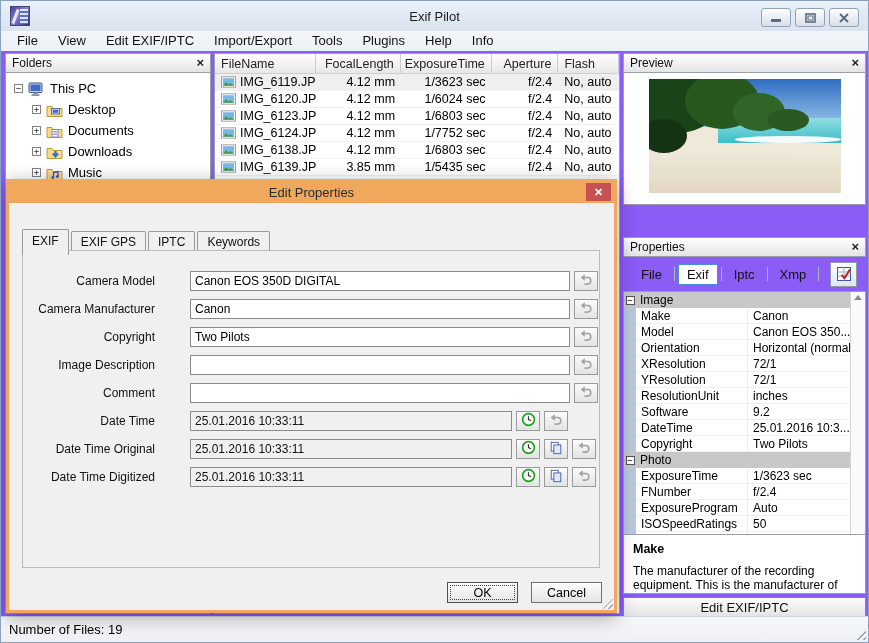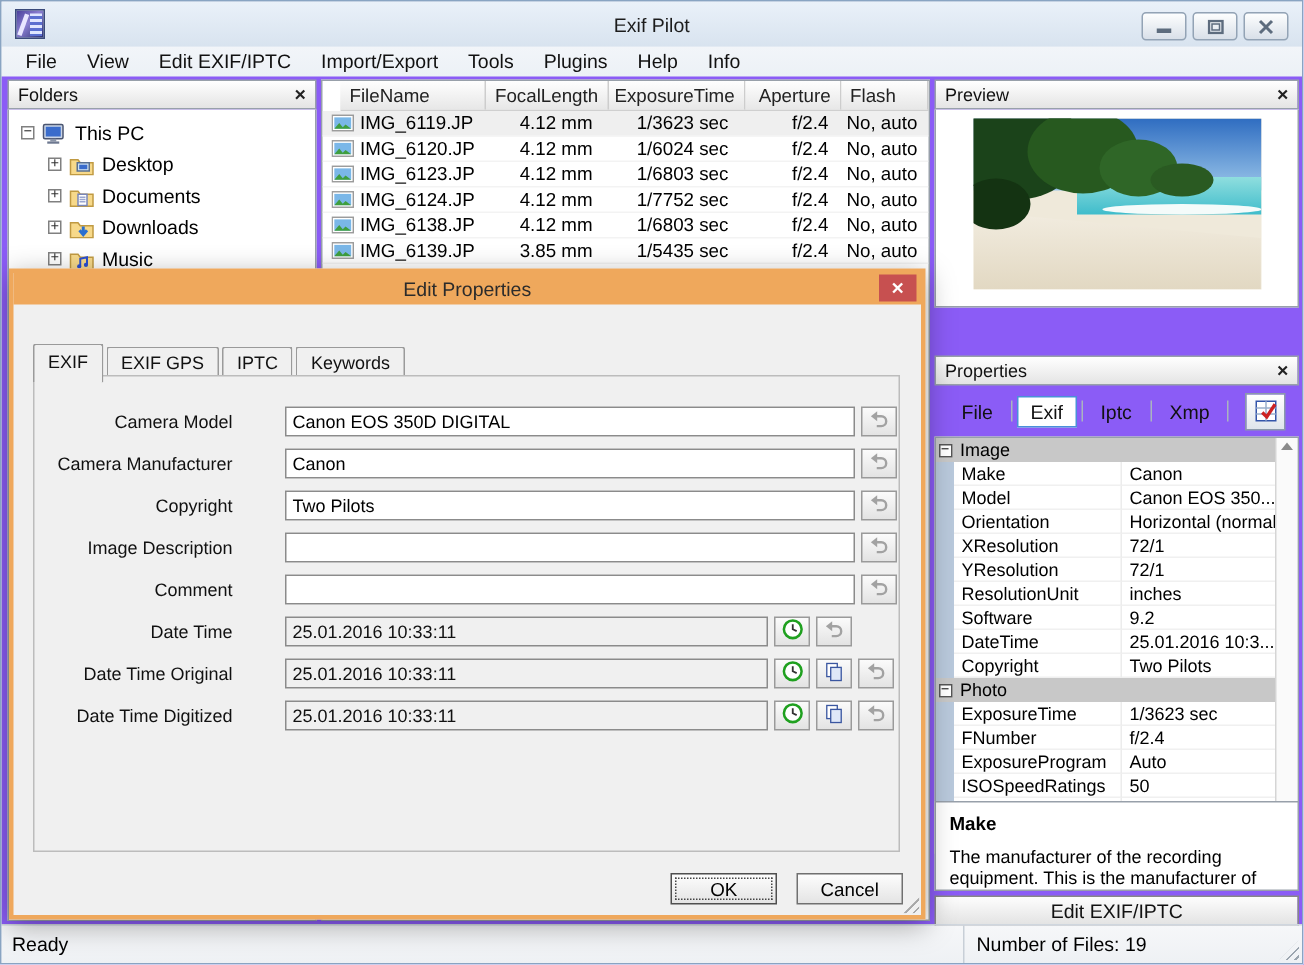--- a/index.html
+++ b/index.html
@@ -46,21 +46,21 @@
   .tree-row.lvl0 { padding-left:8px; }
   .tree-row.lvl1 { padding-left:26px; }
   .expander { width:9px; height:9px; border:1px solid #808080; background:#fff;
     font:9px/7px "DejaVu Sans Mono", monospace; text-align:center; color:#333; flex:none; }
   .tree-ico { flex:none; display:flex; }
 
   
   .filelist { position:absolute; left:213px; top:2px; width:406px; height:561px;
     background:#fff; border:1px solid #98a0aa; overflow:hidden; }
   .fl-header { display:flex; height:20px; font-size:12.5px; color:#222;
-    background:linear-gradient(#fefefe,#e7e7e7); border-bottom:1px solid #cfcfcf;margin-left:12px; }
+    background:linear-gradient(#fefefe,#e7e7e7); border-bottom:1px solid #cfcfcf; }
   .fl-hcell { display:flex; align-items:center; padding:0 6px;
     border-right:1px solid #cdcdcd; background:linear-gradient(#fefefe,#e7e7e7); }
   .fl-row { display:flex; height:17px; align-items:center; font-size:12.5px;
     border-bottom:1px solid #f3f3f3; }
   .fl-row.selected { background:#efefef; }
   .fl-cell { padding:0 6px; display:flex; align-items:center; gap:4px; overflow:hidden; white-space:nowrap; }
   .c0 { width:102px; } .c1 { width:85px; } .c2 { width:91px; } .c3 { width:67px; } .c4 { width:61px; }
   .al-r { justify-content:flex-end; }
 
   
@@ -709,17 +709,16 @@
       <div class="dlg-actions">
         <button class="dlg-btn focused">OK</button>
         <button class="dlg-btn">Cancel</button>
       </div>
       <div class="dlg-grip"></div>
     </div>
 
   </div>
 
   <div class="statusbar">
-    <div class="st-left">Ready</div>
     <div class="st-right">Number of Files: 19</div>
     <div class="grip"></div>
   </div>
 </div>
 
 </body></html>

